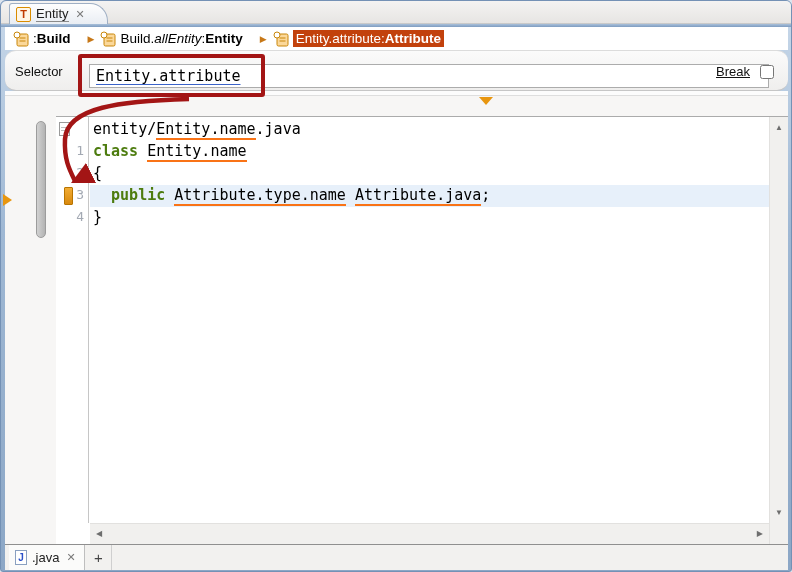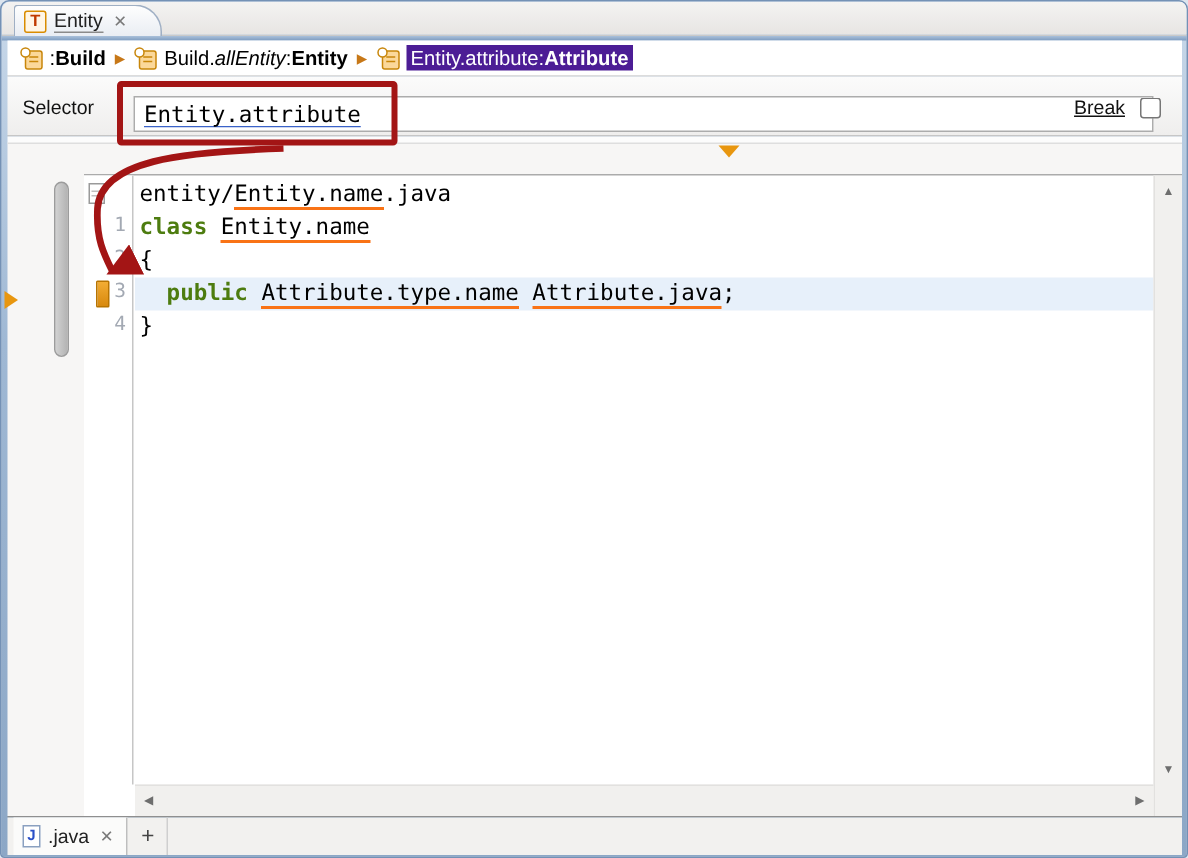--- a/index.html
+++ b/index.html
@@ -12,28 +12,28 @@
         padding:0 22px 0 6px;background:linear-gradient(#FEFEFE,#E9EDF3);
         border:1px solid #9FAFC4;border-bottom:none;border-radius:3px 18px 0 0;box-sizing:border-box;}
   .etab-label{font-size:13px;color:#222;border-bottom:1px solid #8A8A8A;padding-bottom:0px;}
   .t-icon{width:15px;height:15px;background:#FFF6E6;border:1px solid #D98C00;border-radius:2px;
           font-weight:bold;font-size:11px;color:#C03A00;display:flex;align-items:center;justify-content:center;box-sizing:border-box;}
   .close-x{font-size:11px;color:#7A7A7A;margin-left:2px;cursor:default;}
   .blueline{position:absolute;left:0;top:23px;width:792px;height:3px;background:linear-gradient(#A9C0DA,#7E9CC0);}
   
   .breadcrumb{position:absolute;left:4px;top:26px;width:783px;height:23px;background:#FFFFFF;
               display:flex;align-items:center;padding-left:8px;box-sizing:border-box;font-size:13.5px;color:#000;}
-  .crumb{display:flex;align-items:center;gap:4px;margin-right:6px;}
+  .crumb{display:flex;align-items:center;gap:4px;margin-right:17px;}
   .crumb-sep{color:#C77818;font-size:9px;margin-right:6px;}
-  .crumb-sel{background:#4c1d95;color:#FFF;padding:1px 3px;text-align:center;}
+  .crumb-sel{background:#c2410c;color:#FFF;padding:1px 3px;text-align:center;}
   .it{font-style:italic;} .bd{font-weight:bold;}
   .crumb-icon{width:16px;height:16px;display:inline-block;}
   
   .selrow{position:absolute;left:4px;top:49px;width:783px;height:41px;background:linear-gradient(#FBFBFB,#EFEEED);
-          border-top:1px solid #DCDCDC;border-bottom:1px solid #C6C6C6;box-sizing:border-box;}
+          border-top:1px solid #DCDCDC;border-bottom:1px solid #C6C6C6;box-sizing:border-box;border-radius:11px;}
   .sel-label{position:absolute;left:10px;top:13px;font-size:13px;color:#111;}
   .sel-input{position:absolute;left:84px;top:13px;width:680px;height:24px;border:1px solid #ACACAC;background:#FFF;
              font-family:"DejaVu Sans Mono",monospace;font-size:15px;color:#000;padding:0 6px;box-sizing:border-box;
              text-decoration:underline;text-decoration-color:#3A62C8;text-underline-offset:3px;}
   .break-label{position:absolute;right:38px;top:13px;font-size:13px;color:#111;text-decoration:underline;}
   .break-cb{position:absolute;right:14px;top:14px;width:14px;height:14px;margin:0;}
   .gapband{position:absolute;left:4px;top:90px;width:783px;height:5px;background:#FCFCFC;border-bottom:1px solid #DEDEDE;box-sizing:border-box;}
   
   .main{position:absolute;left:4px;top:95px;width:783px;height:448px;background:#F7F6F5;}
   .sash-tri{position:absolute;left:478px;top:96px;width:0;height:0;border-left:7px solid transparent;

